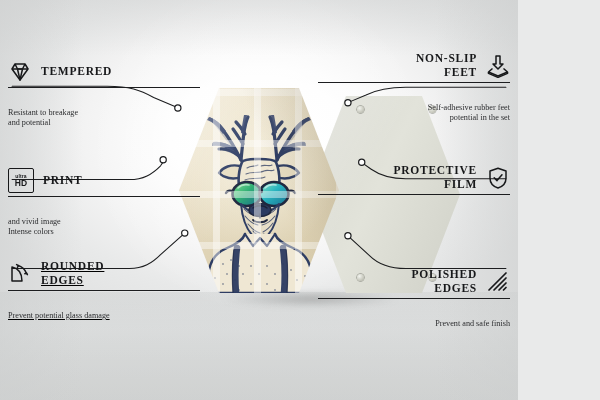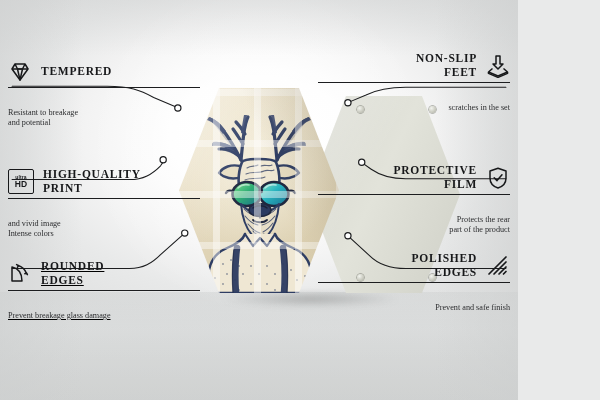--- a/index.html
+++ b/index.html
@@ -303,21 +303,20 @@
     </div>
   </div>
 
   <div class="feat left" style="top:168px;">
     <div class="feat-head">
       <div class="feat-ico hdbox">
         <span class="u">ultra</span>
         <span class="h">HD</span>
       </div>
       <div>
-        <div class="feat-title">HIGH-QUALITY</div>
         <div class="feat-title">PRINT</div>
       </div>
     </div>
     <div class="feat-rule"></div>
     <div class="feat-desc">
       <div>and vivid image</div>
       <div>Intense colors</div>
     </div>
   </div>
 
@@ -331,65 +330,62 @@
           <path d="M19.4 12.6 L18.6 11 L16.8 11.8"></path>
         </g>
       </svg>
       <div>
         <div class="feat-title">ROUNDED</div>
         <div class="feat-title">EDGES</div>
       </div>
     </div>
     <div class="feat-rule"></div>
     <div class="feat-desc">
-      <div>Prevent breakage glass damage</div>
+      <div>Prevent potential glass damage</div>
     </div>
   </div>
 
   <div class="feat right" style="top:52px;text-align:right;">
     <div class="feat-head">
       <svg class="feat-ico" viewBox="0 0 24 24">
         <g fill="none" stroke="#17181a" stroke-width="1.5" stroke-linejoin="round">
           <path d="M10 2 H14 V10 H17 L12 15 L7 10 H10 Z"></path>
           <path d="M6.5 14.5 L2.5 18 L12 22 L21.5 18 L17.5 14.5"></path>
           <path d="M2.5 18 L2.5 19.4 L12 23.4 L21.5 19.4 L21.5 18"></path>
         </g>
       </svg>
       <div>
         <div class="feat-title">NON-SLIP</div>
         <div class="feat-title">FEET</div>
       </div>
     </div>
     <div class="feat-rule"></div>
     <div class="feat-desc">
-      <div>scratches in the set</div>
+      <div>Self-adhesive rubber feet</div>
+      <div>potential in the set</div>
     </div>
   </div>
 
   <div class="feat right" style="top:164px;">
     <div class="feat-head">
       <svg class="feat-ico" viewBox="0 0 24 24">
         <g fill="none" stroke="#17181a" stroke-width="1.5" stroke-linejoin="round" stroke-linecap="round">
           <path d="M12 2.2 L20 5 V12 C20 17 16.5 20.6 12 22 C7.5 20.6 4 17 4 12 V5 Z"></path>
           <path d="M8.2 11.8 L11 14.6 L16 8.8"></path>
         </g>
       </svg>
       <div>
         <div class="feat-title">PROTECTIVE</div>
         <div class="feat-title">FILM</div>
       </div>
     </div>
     <div class="feat-rule"></div>
-    <div class="feat-desc">
-      <div>Protects the rear</div>
-      <div>part of the product</div>
-    </div>
-  </div>
-
-  <div class="feat right" style="top:252px;">
+  </div>
+
+  <div class="feat right" style="top:268px;">
     <div class="feat-head">
       <svg class="feat-ico" viewBox="0 0 24 24">
         <g stroke="#17181a" stroke-width="1.7" stroke-linecap="round">
           <path d="M3 20 L20 3"></path>
           <path d="M8 20 L20 8"></path>
           <path d="M13 20 L20 13"></path>
           <path d="M17.5 20 L20 17.5"></path>
         </g>
       </svg>
       <div>

